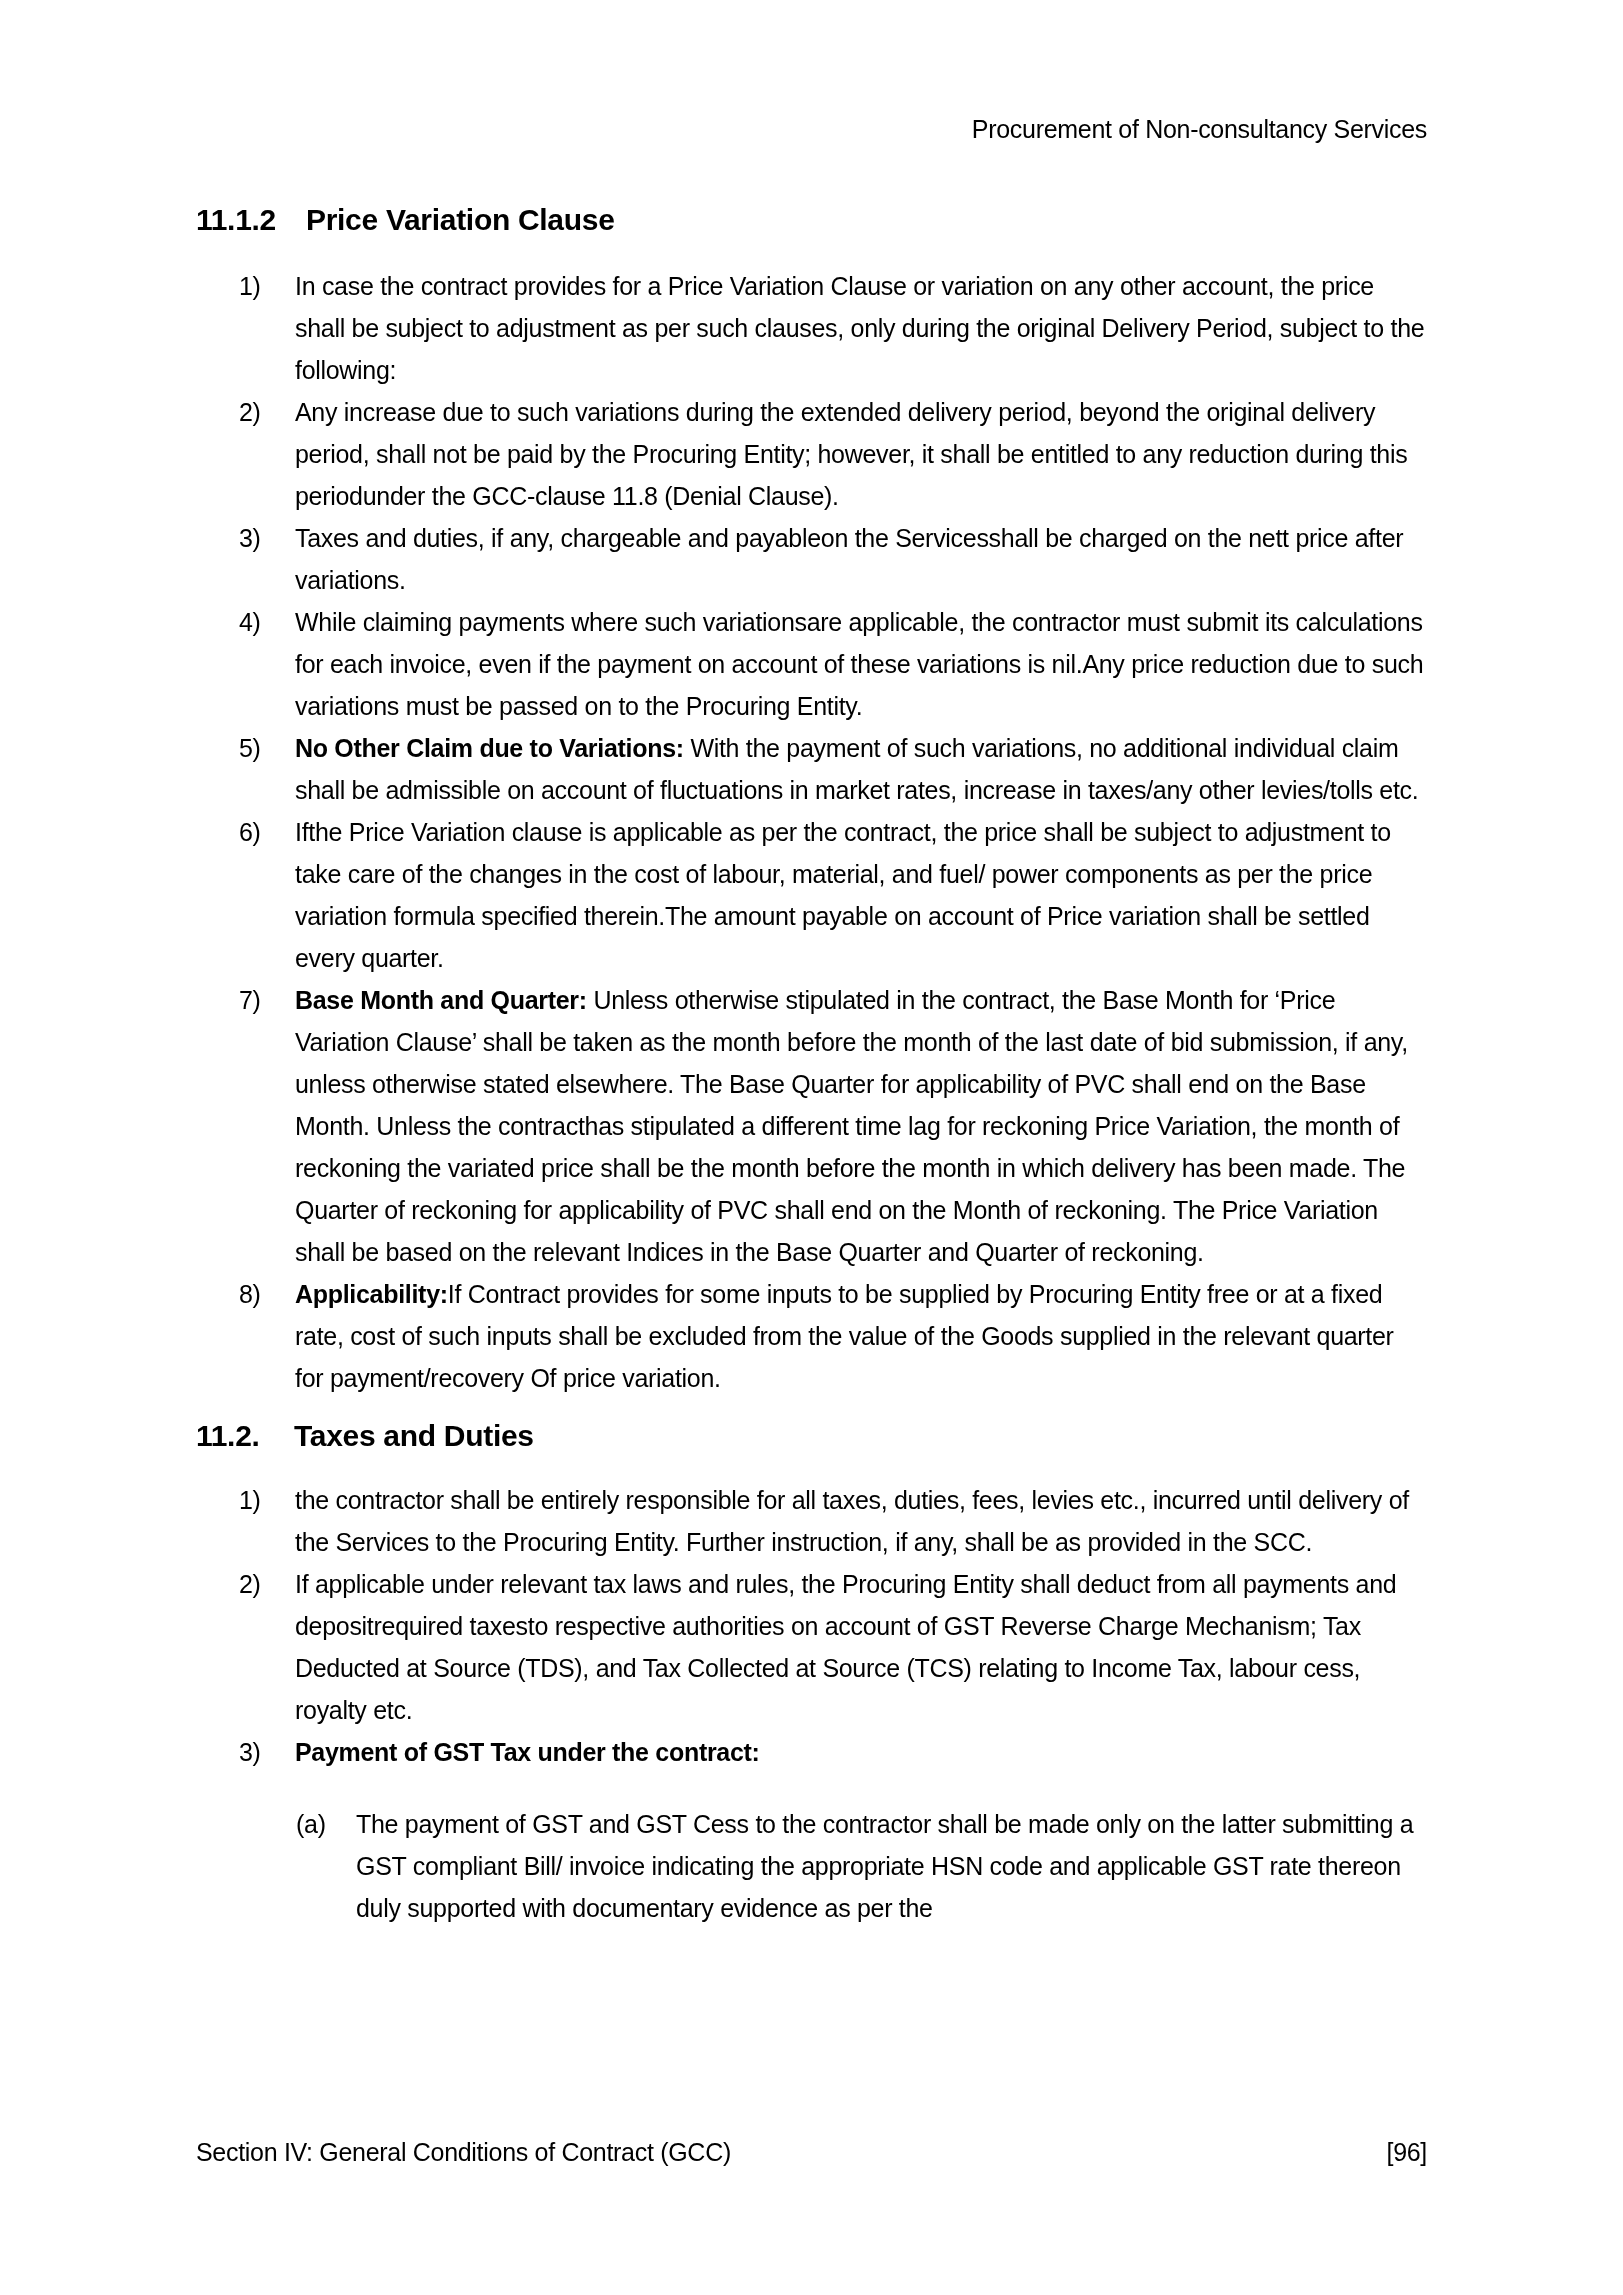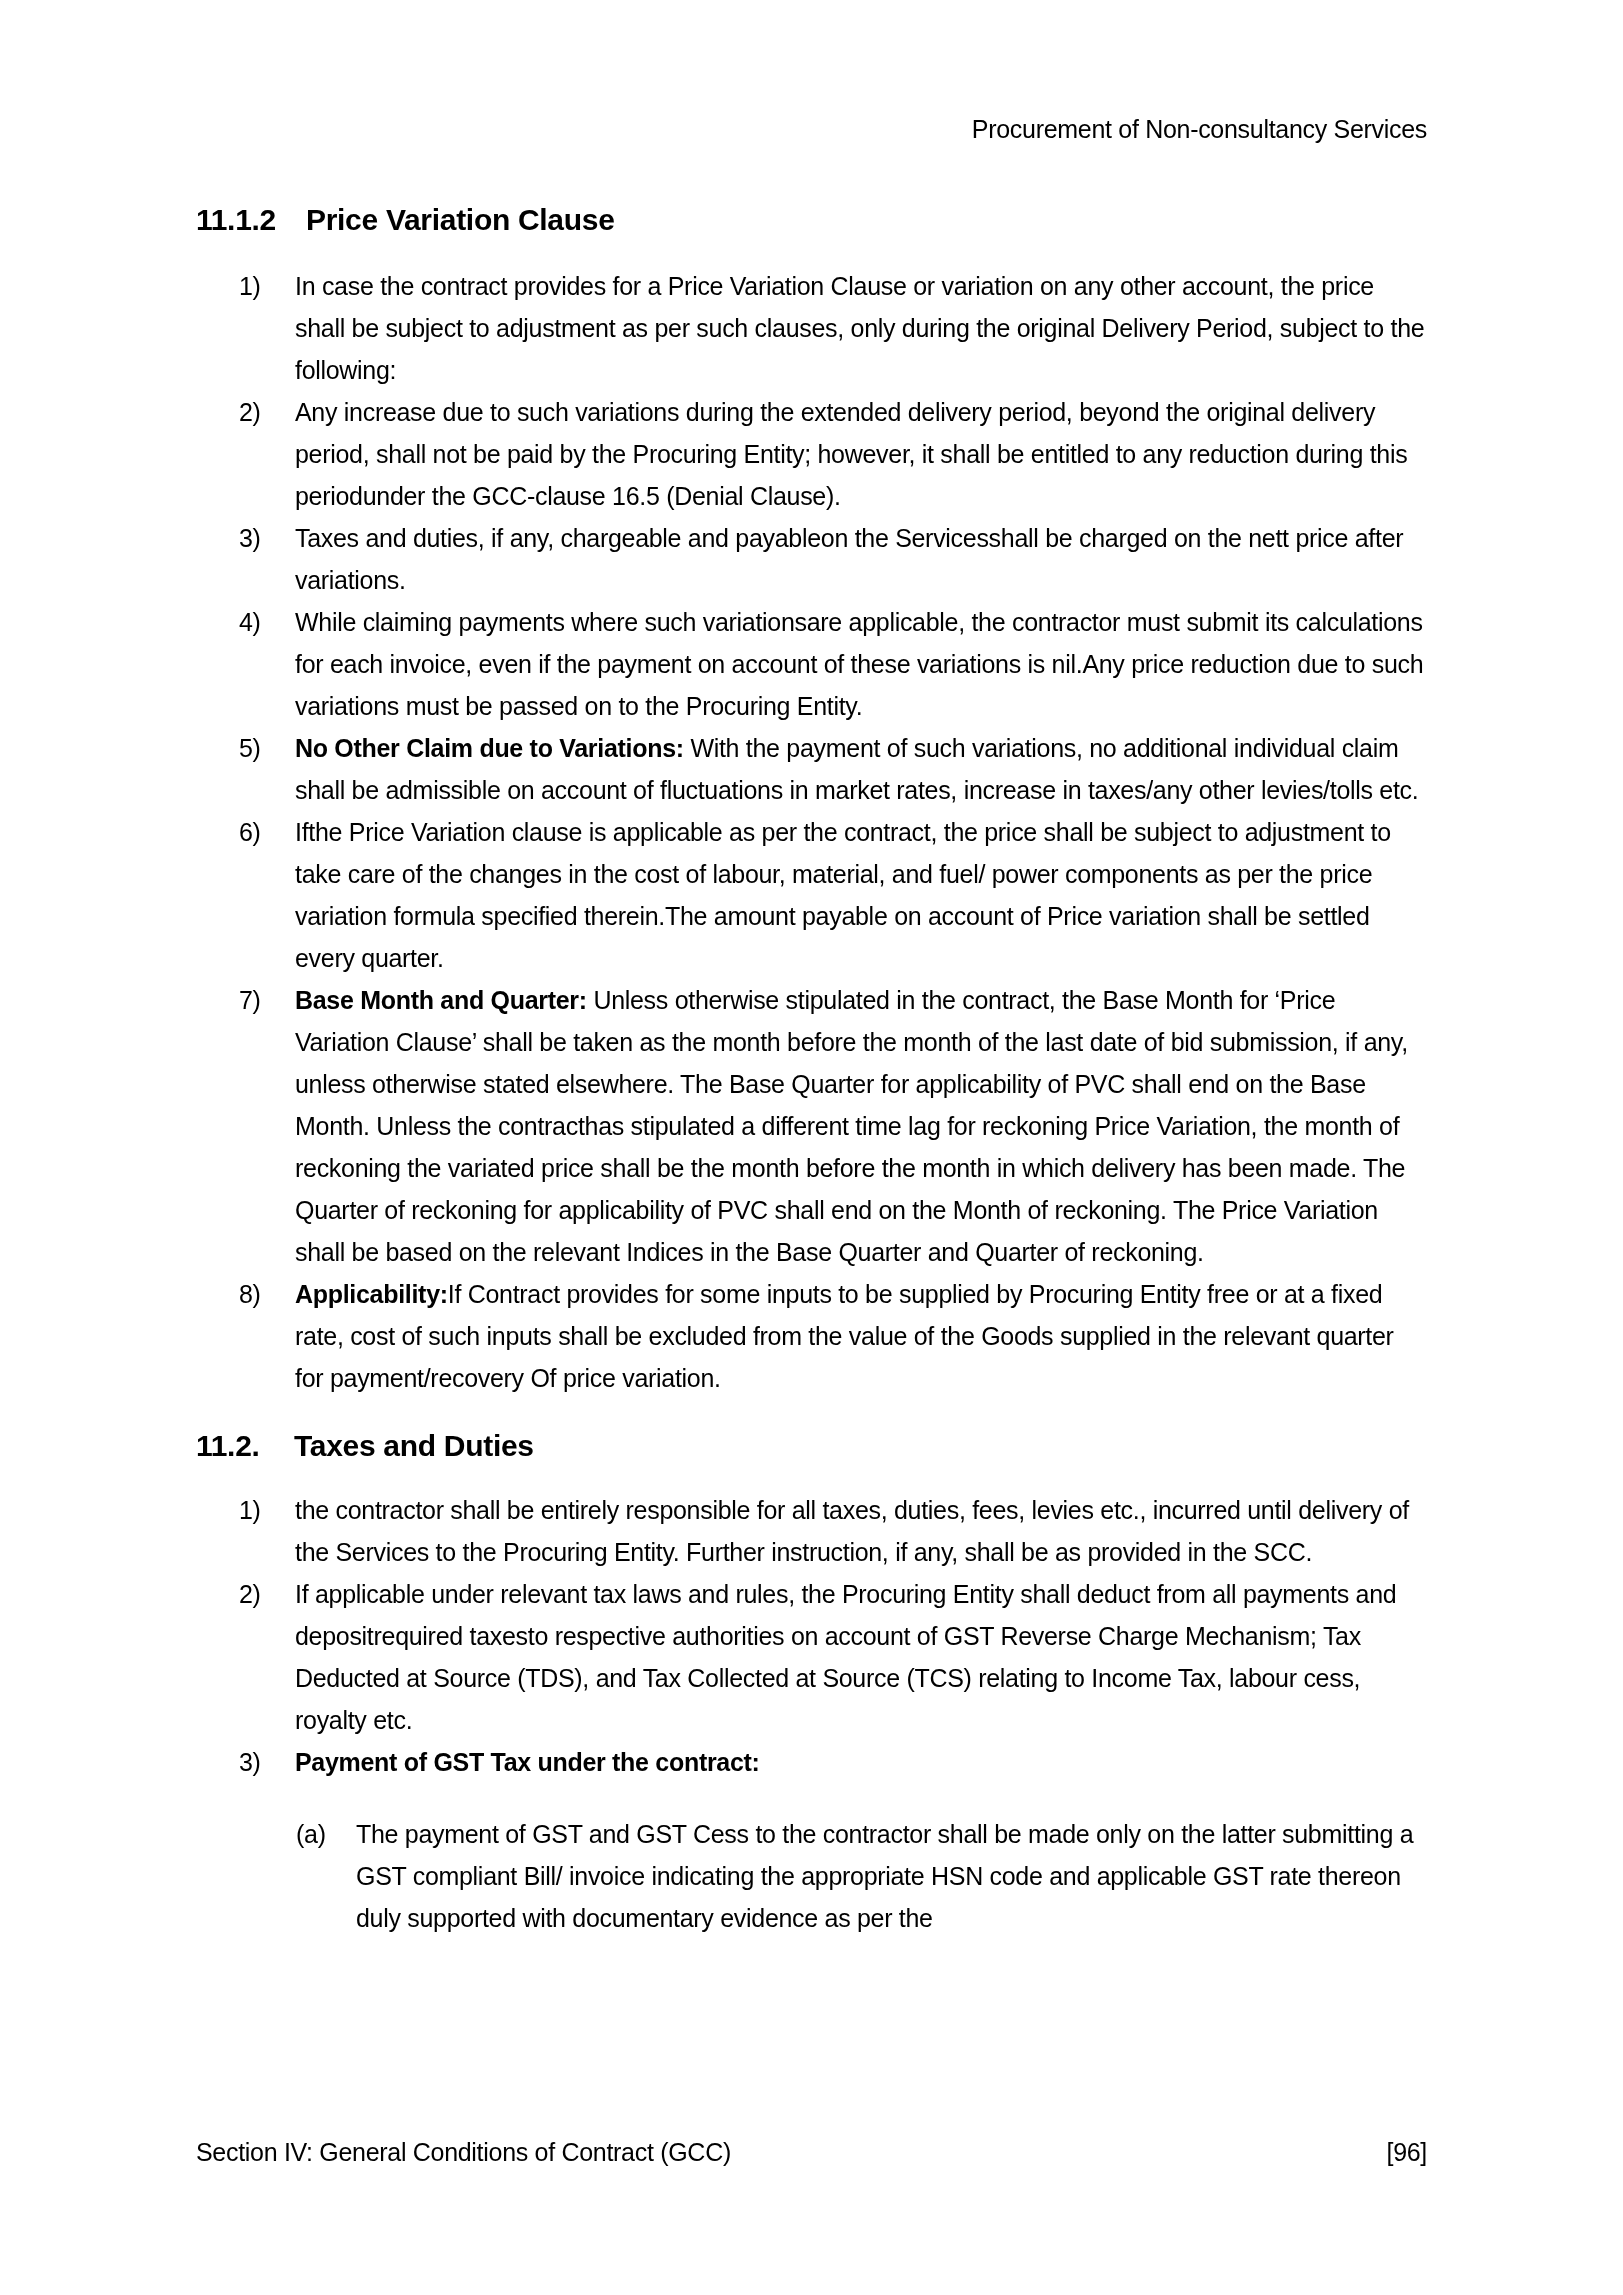--- a/index.html
+++ b/index.html
@@ -31,21 +31,21 @@
     display: flex;
     margin: 0;
     font-size: 30px;
     font-weight: bold;
     line-height: 42px;
     letter-spacing: -0.3px;
   }
   .section-heading .heading-number { flex: 0 0 98px; }
   .section-heading .heading-title { flex: 1; }
   .section-heading.first { margin-top: 49px; gap: 12px; }
-  .section-heading.second { margin-top: 26px; }
+  .section-heading.second { margin-top: 16px; }
   .list {
     font-size: 25px;
     line-height: 42px;
     letter-spacing: -0.3px;
   }
   .list.first { margin-top: 23.6px; }
   .list.second { margin-top: 22px; }
   .item { display: flex; }
   .item .marker { flex: 0 0 56px; margin-left: 43px; }
   .item .txt { flex: 1; }
@@ -76,21 +76,21 @@
           <span class="heading-number">11.1.2</span>
           <span class="heading-title">Price Variation Clause</span>
         </div>
         <div class="list first">
           <div class="item">
             <span class="marker">1)</span>
             <span class="txt">In case the contract provides for a Price Variation Clause or variation on any other account, the price shall be subject to adjustment as per such clauses, only during the original Delivery Period, subject to the following:</span>
           </div>
           <div class="item">
             <span class="marker">2)</span>
-            <span class="txt">Any increase due to such variations during the extended delivery period, beyond the original delivery period, shall not be paid by the Procuring Entity; however, it shall be entitled to any reduction during this periodunder the GCC-clause 16.5 (Denial Clause).</span>
+            <span class="txt">Any increase due to such variations during the extended delivery period, beyond the original delivery period, shall not be paid by the Procuring Entity; however, it shall be entitled to any reduction during this periodunder the GCC-clause 11.8 (Denial Clause).</span>
           </div>
           <div class="item">
             <span class="marker">3)</span>
             <span class="txt">Taxes and duties, if any, chargeable and payableon the Servicesshall be charged on the nett price after variations.</span>
           </div>
           <div class="item">
             <span class="marker">4)</span>
             <span class="txt">While claiming payments where such variationsare applicable, the contractor must submit its calculations for each invoice, even if the payment on account of these variations is nil.Any price reduction due to such variations must be passed on to the Procuring Entity.</span>
           </div>
           <div class="item">

